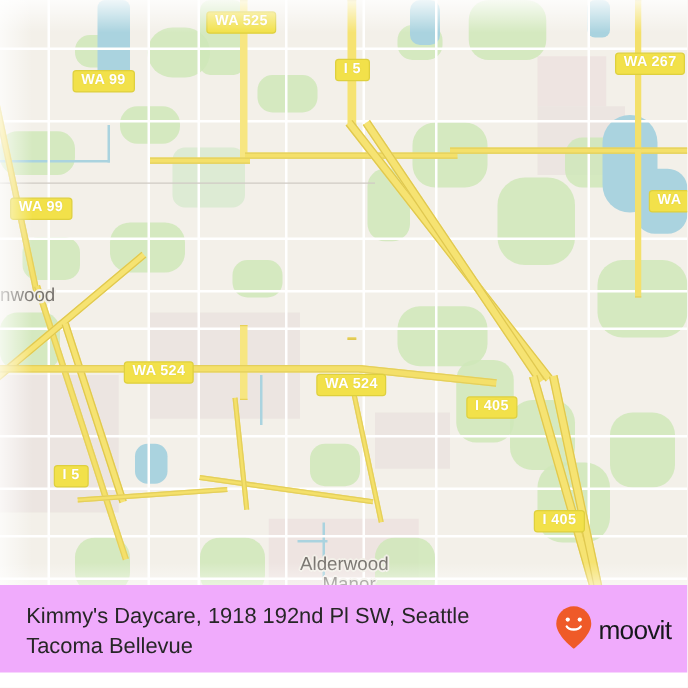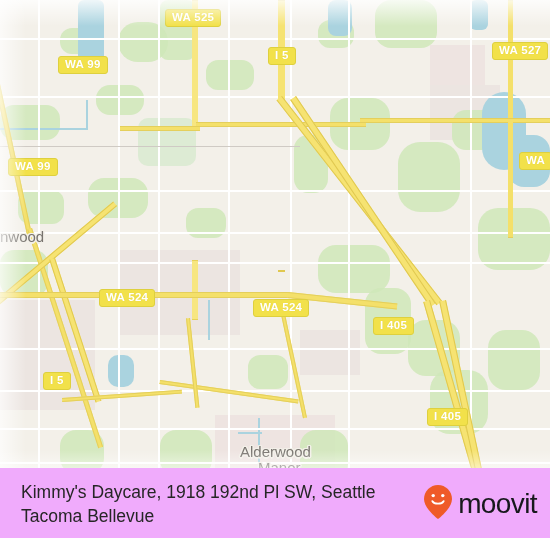--- a/index.html
+++ b/index.html
@@ -202,21 +202,21 @@
   #brand {
     position: absolute;
     right: 13px;
     top: 16px;
     display: flex;
     align-items: center;
     gap: 5px;
   }
   #brand-word {
     color: #17181c;
-    font-size: 28px;
+    font-size: 21px;
     line-height: 32px;
     letter-spacing: -.6px;
     font-weight: 400;
   }
 </style>
 </head>
 <body>
 
 <div id="app">
 
@@ -321,21 +321,21 @@
     <div class="road major" style="left:282px; top:300px; width:120px; height:4px; transform:rotate(78deg); transform-origin:left top;"></div>
     <div class="road major" style="left:62px;  top:398px; width:120px; height:4px; transform:rotate(-4deg); transform-origin:left top;"></div>
     <div class="road major" style="left:190px; top:318px; width:90px;  height:4px; transform:rotate(84deg); transform-origin:left top;"></div>
 
     <div class="place-label" style="left:0px; top:228px;">nwood</div>
     <div class="place-label" style="left:240px; top:443px;">Alderwood</div>
     <div class="place-label" style="left:258px; top:459px;">Manor</div>
 
     <div class="shield" style="left:165px; top:9px;">WA 525</div>
     <div class="shield" style="left:268px; top:47px;">I 5</div>
-    <div class="shield" style="left:492px; top:42px;">WA 527</div>
+    <div class="shield" style="left:492px; top:42px;">WA 267</div>
     <div class="shield" style="left:58px;  top:56px;">WA 99</div>
     <div class="shield" style="left:8px;   top:158px;">WA 99</div>
     <div class="shield" style="left:519px; top:152px;">WA</div>
     <div class="shield" style="left:99px;  top:289px;">WA 524</div>
     <div class="shield" style="left:253px; top:299px;">WA 524</div>
     <div class="shield" style="left:373px; top:317px;">I 405</div>
     <div class="shield" style="left:43px;  top:372px;">I 5</div>
     <div class="shield" style="left:427px; top:408px;">I 405</div>
 
     <div class="scrim-top"></div>

